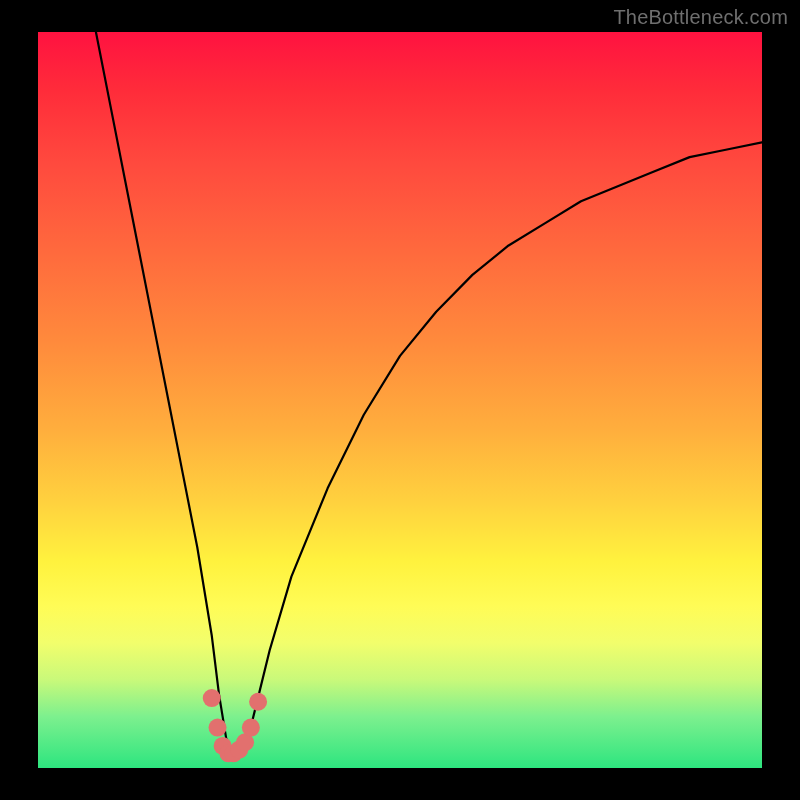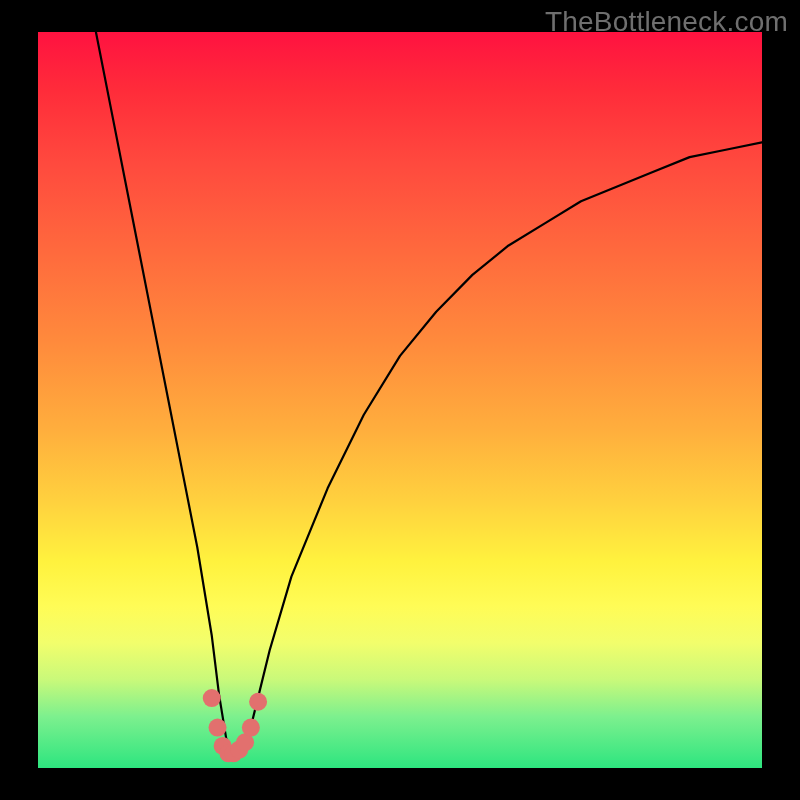--- a/index.html
+++ b/index.html
@@ -41,21 +41,21 @@
       #c9f97a 88%,
       #7df08e 93%,
       #2de57f 100%
     );
   }
   .watermark {
     position: absolute;
     top: 6px;
     right: 12px;
     color: #6f6f6f;
-    font-size: 28px;
+    font-size: 20px;
     letter-spacing: 0.2px;
     user-select: none;
   }
   svg.curve {
     position: absolute;
     left: 0;
     top: 0;
     width: 724px;
     height: 736px;
   }

